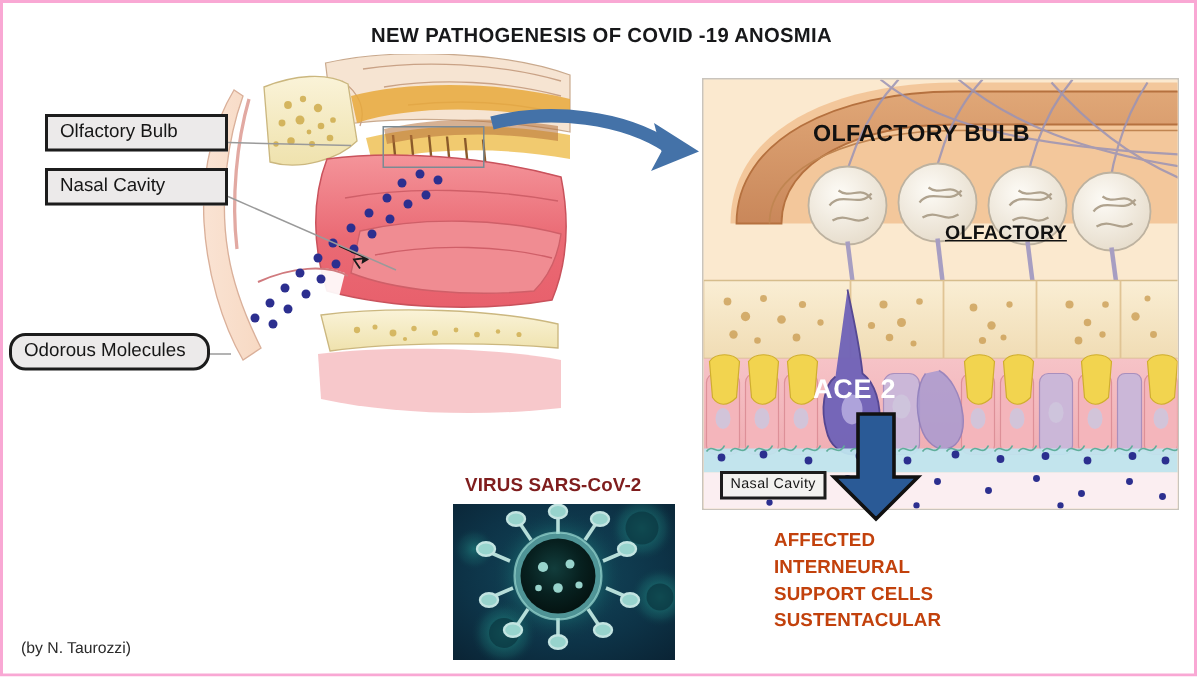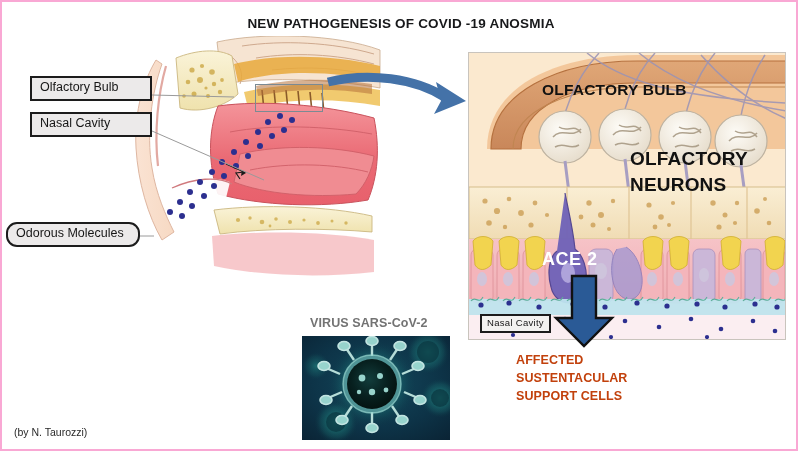--- a/index.html
+++ b/index.html
@@ -103,22 +103,23 @@
     font-weight: bold;
     color: #111111;
     letter-spacing: .2px;
   }
   #lbl-bulb {
     left: 540px; top: 79px;
     font-size: 15.5px;
   }
   #lbl-neurons {
     left: 628px; top: 144px;
-    font-size: 19px;
+    font-size: 13px;
     line-height: 1.35;
+    text-decoration: underline;
   }
   #lbl-ace2 {
     position: absolute;
     left: 540px; top: 247px;
     font-size: 18px;
     font-weight: bold;
     color: #ffffff;
     letter-spacing: .5px;
   }
 
@@ -143,21 +144,21 @@
     letter-spacing: .1px;
   }
 
   
   #virus-caption {
     position: absolute;
     left: 308px;
     top: 314px;
     font-size: 12.5px;
     font-weight: bold;
-    color: #737373;
+    color: #7f1d1d;
     letter-spacing: .1px;
   }
   #virus-img {
     position: absolute;
     left: 300px;
     top: 334px;
     width: 148px;
     height: 104px;
     overflow: hidden;
     background: #0c2b3c;
@@ -511,36 +512,36 @@
         <circle cx="44" cy="282" r="2.1"></circle>
           <circle cx="142" cy="284" r="2.1"></circle>
         <circle cx="238" cy="284" r="2.1"></circle>
       </g>
     </svg>
   </div>
 
   <div class="panel-label" id="lbl-bulb">OLFACTORY BULB</div>
   <div class="panel-label" id="lbl-neurons">
     <div>OLFACTORY</div>
-    <div>NEURONS</div>
   </div>
   <div id="lbl-ace2">ACE 2</div>
 
   <div class="callout" id="callout-nasal-right">Nasal Cavity</div>
 
   <div id="downarrow">
     <svg width="64" height="74" viewBox="0 0 64 74">
       <path d="M20 2 L44 2 L44 44 L60 44 L32 72 L4 44 L20 44 Z" fill="#2a5a96" stroke="#111111" stroke-width="2.4" stroke-linejoin="miter"></path>
     </svg>
   </div>
 
   <div id="affected">
     <div>AFFECTED</div>
+    <div>INTERNEURAL</div>
+    <div>SUPPORT CELLS</div>
     <div>SUSTENTACULAR</div>
-    <div>SUPPORT CELLS</div>
   </div>
 
   <div id="virus-caption">VIRUS SARS-CoV-2</div>
   <div id="virus-img">
     <svg width="148" height="104" viewBox="0 0 148 104">
       <defs>
         <radialGradient id="vbg" cx="50%" cy="45%" r="75%">
           <stop offset="0%" stop-color="#13485c"></stop>
           <stop offset="60%" stop-color="#0d3347"></stop>
           <stop offset="100%" stop-color="#0a2334"></stop>

